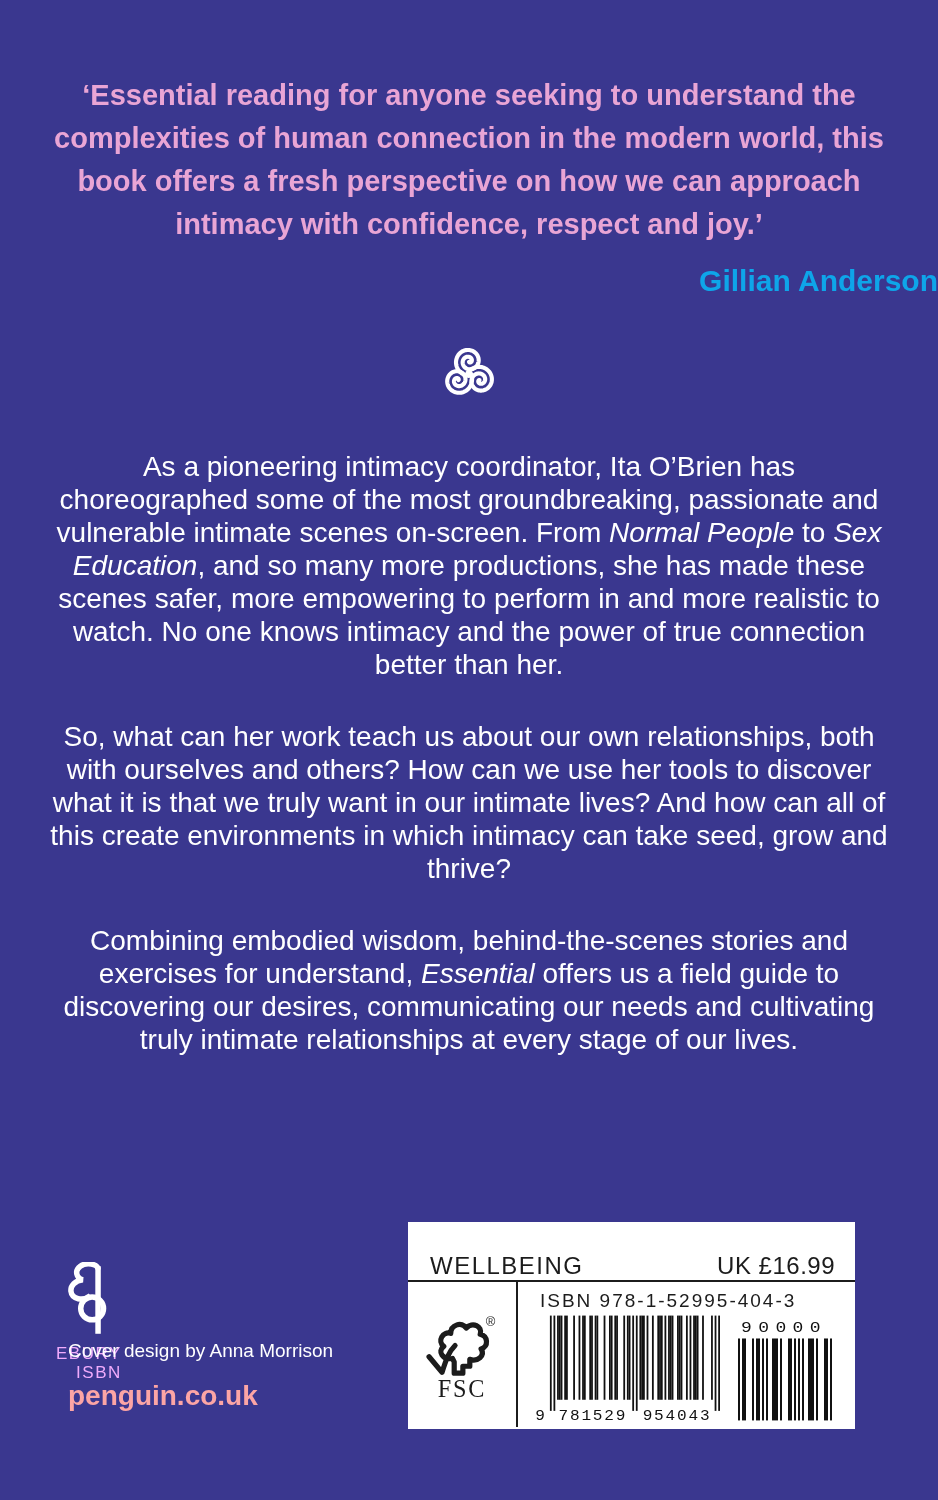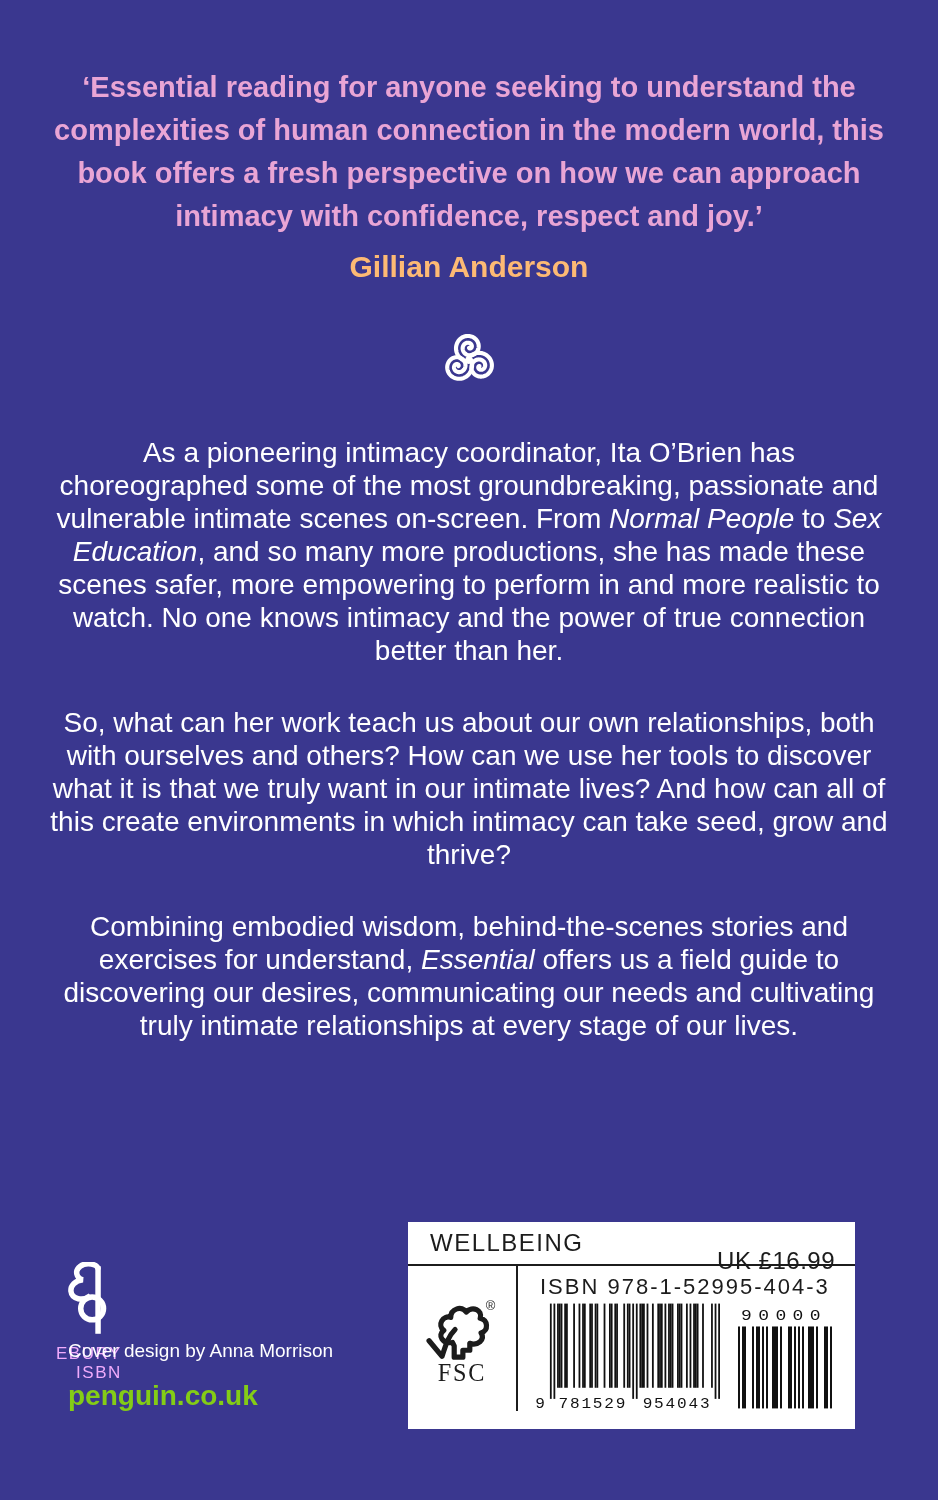--- a/index.html
+++ b/index.html
@@ -6,34 +6,35 @@
   .page {
     position:relative;
     width:938px; height:1500px;
     margin:0 auto;
     background:#3a378f;
     font-family:"Liberation Sans", sans-serif;
     overflow:hidden;
     text-align:center;
   }
   .quote {
-    margin:8px auto;
+    margin:16px auto;
     padding-top:58px;
     max-width:850px;
     color:#e9a5d5;
     font-size:29px;
     font-weight:bold;
     line-height:43px;
   }
   .attribution {
     margin-top:10px;
-    color:#fdba74;
+    color:#0ea5e9;
     font-size:30px;
     font-weight:bold;
     line-height:38px;
+    text-align:right;
   }
   .triskelion-wrap {
     margin:42px auto 0 auto;
     width:62px; height:64px;
   }
   .blurb {
     margin:44px auto 0 auto;
     max-width:845px;
     color:#ffffff;
     font-size:28px;
@@ -52,21 +53,21 @@
   .ebury-wordmark {
     margin-top:6px;
     font-size:17px;
     letter-spacing:1.5px;
     line-height:19px;
     font-weight:normal;
   }
   .website {
     position:absolute;
     left:68px; top:1380px;
-    color:#84cc16;
+    color:#fca5a5;
     font-size:28px;
     font-weight:bold;
     text-align:left;
   }
   .credit {
     position:absolute;
     left:68px; top:1340px;
     color:#ffffff;
     font-size:19px;
     text-align:left;
@@ -75,23 +76,23 @@
   .retail-box {
     position:absolute;
     left:408px; top:1222px;
     width:447px; height:207px;
     background:#ffffff;
     color:#1c1c1c;
     text-align:left;
     box-sizing:border-box;
   }
   .retail-top {
-    height:44px;
-    display:flex;
-    align-items:center;
+    height:60px;
+    display:flex;
+    align-items:flex-end;
     justify-content:space-between;
     padding:0 20px 0 22px;
     border-bottom:2px solid #1c1c1c;
     box-sizing:border-box;
     font-size:24px;
   }
   .category { letter-spacing:1.5px; }
   .price { letter-spacing:0.5px;margin-top:36px; }
   .retail-bottom {
     display:flex;
@@ -103,21 +104,21 @@
     display:flex;
     align-items:center;
     justify-content:center;
     box-sizing:border-box;
   }
   .code-cell {
     flex:1;
     padding:6px 0 0 14px;
   }
   .isbn-label {
-    font-size:22px;
+    font-size:19px;
     letter-spacing:2px;
     margin:2px 0 2px 8px;
     white-space:nowrap;
   }
   .barcodes {
     display:flex;
     align-items:flex-end;
     gap:16px;
   }
 </style>

